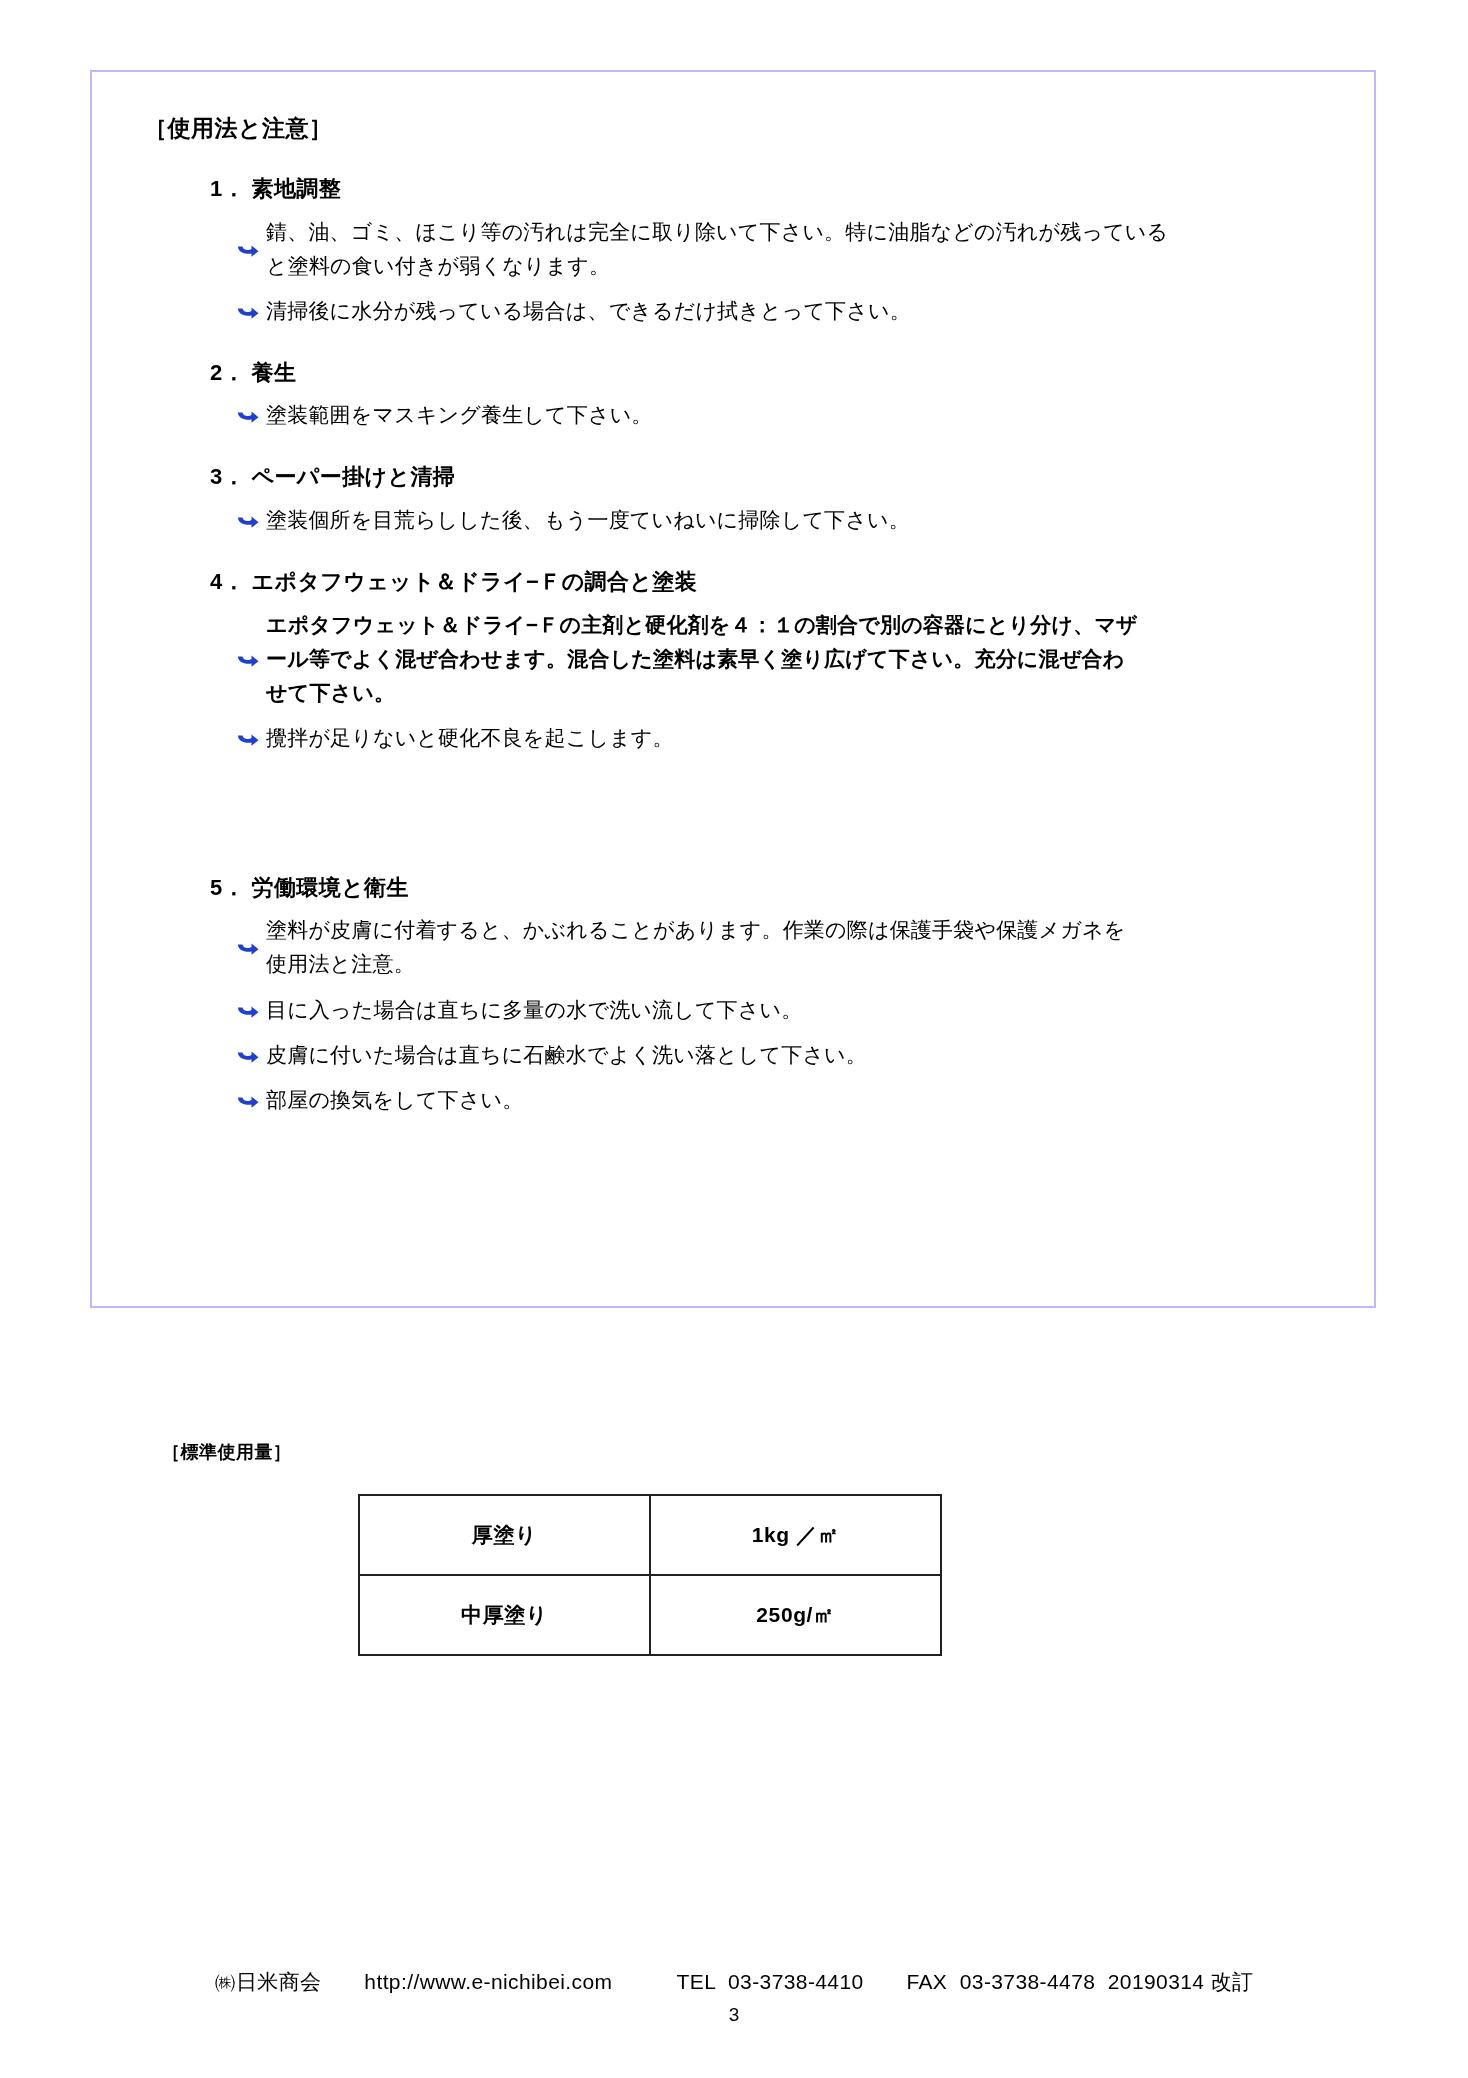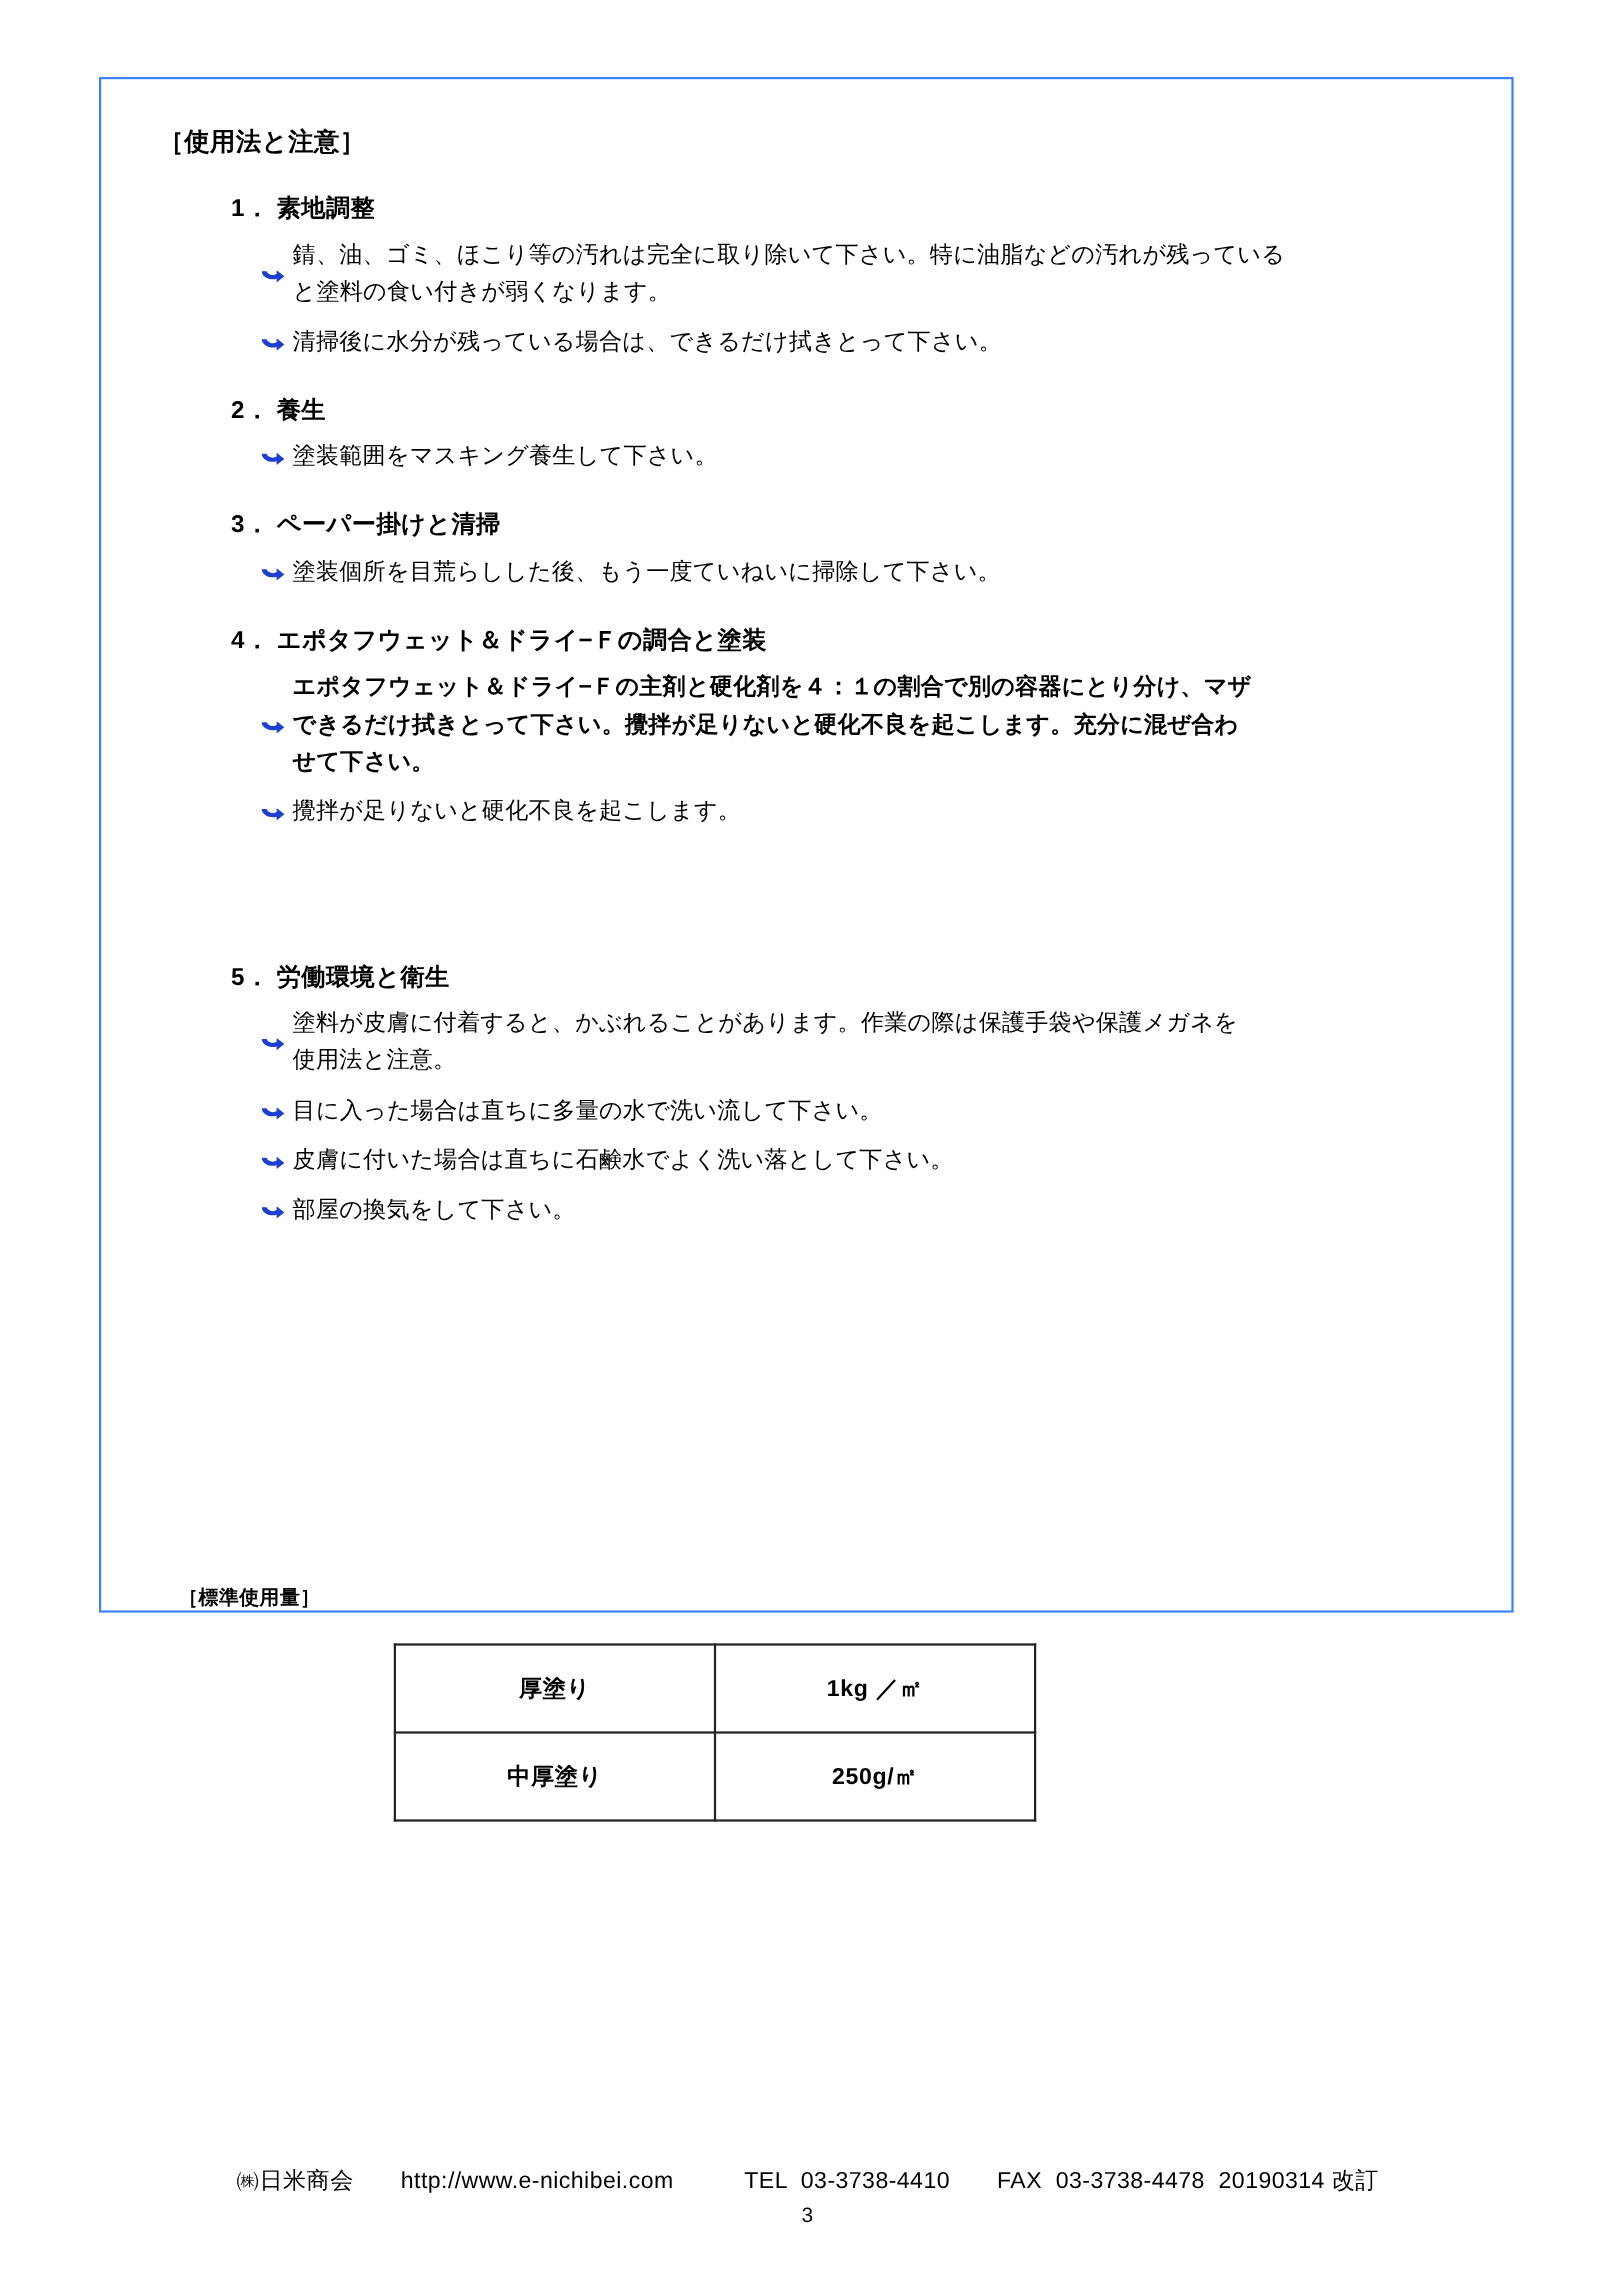--- a/index.html
+++ b/index.html
@@ -15,22 +15,22 @@
     position: relative;
     overflow: hidden;
   }
 
   
   .page-frame {
     position: absolute;
     left: 90px;
     top: 70px;
     width: 1286px;
-    height: 1396px;
-    border: 2px solid #3b82f6;
+    height: 1238px;
+    border: 2px solid #c4b5fd;
     box-sizing: border-box;
   }
 
   .page-inner {
     position: absolute;
     left: 26px;
     top: 42px;
     right: 26px;
   }
 
@@ -178,21 +178,21 @@
           </div>
         </div>
         <div class="section">
           <div class="section-title">4． エポタフウェット＆ドライ−Ｆの調合と塗装</div>
           <div class="bullet-row">
             <span class="bullet-icon"><svg width="24" height="22" viewBox="0 0 24 22" xmlns="http://www.w3.org/2000/svg">
                 <path d="M2.0 6.5 A10 7.2 0 0 0 15.5 13.4 L15.5 16.8 L22.5 11.2 L15.5 5.6 L15.5 9.1 A5.6 4.2 0 0 1 6.4 6.5 Z" fill="#1f3fd0"></path>
               </svg></span>
             <div class="bullet-text bold">
               <span class="ln">エポタフウェット＆ドライ−Ｆの主剤と硬化剤を４：１の割合で別の容器にとり分け、マザ</span>
-              <span class="ln">できるだけ拭きとって下さい。攪拌が足りないと硬化不良を起こします。充分に混ぜ合わ</span>
+              <span class="ln">ール等でよく混ぜ合わせます。混合した塗料は素早く塗り広げて下さい。充分に混ぜ合わ</span>
               <span class="ln">せて下さい。</span>
             </div>
           </div>
           <div class="bullet-row">
             <span class="bullet-icon"><svg width="24" height="22" viewBox="0 0 24 22" xmlns="http://www.w3.org/2000/svg">
                 <path d="M2.0 6.5 A10 7.2 0 0 0 15.5 13.4 L15.5 16.8 L22.5 11.2 L15.5 5.6 L15.5 9.1 A5.6 4.2 0 0 1 6.4 6.5 Z" fill="#1f3fd0"></path>
               </svg></span>
             <div class="bullet-text">
               <span class="ln">攪拌が足りないと硬化不良を起こします。</span>
             </div>

